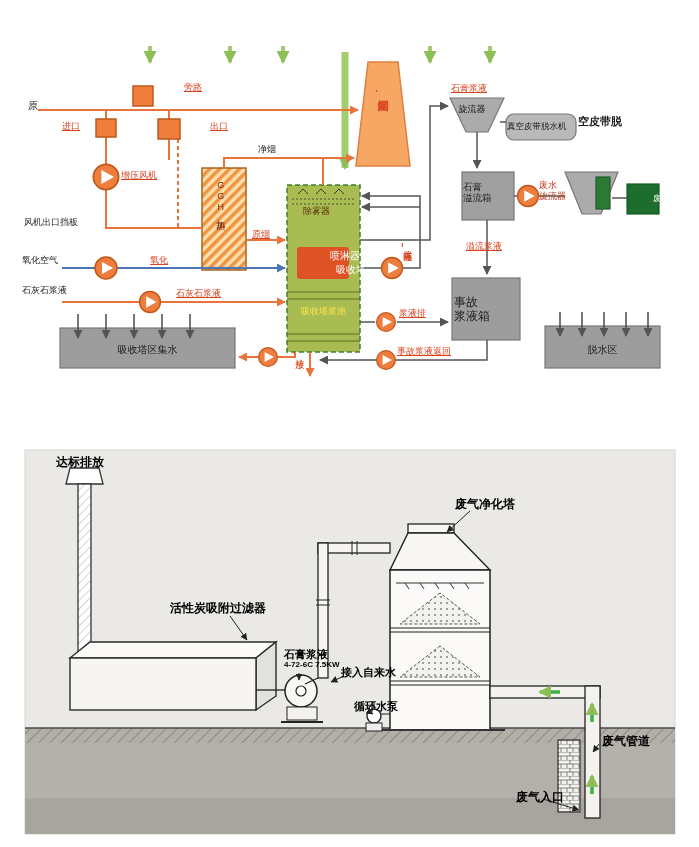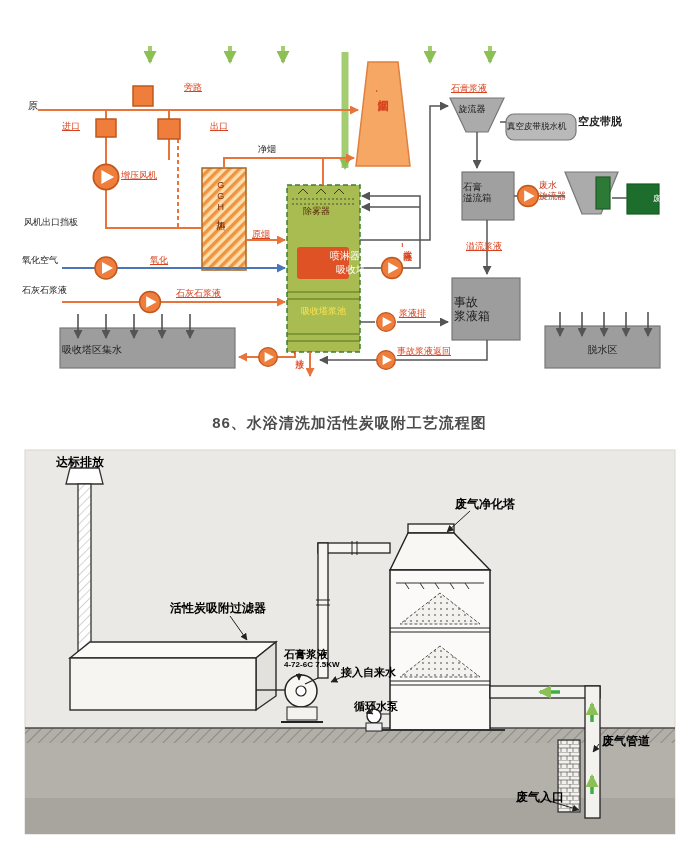--- a/index.html
+++ b/index.html
@@ -222,21 +222,20 @@
     <g stroke="#3cb043" stroke-width="3.5" marker-end="url(#aG)">
       <line x1="592" y1="722" x2="592" y2="704"></line>
       <line x1="592" y1="794" x2="592" y2="776"></line>
       <line x1="560" y1="692" x2="540" y2="692"></line>
     </g>
     <path d="M543,799 L579,810" stroke="#222" stroke-width="1" fill="none" marker-end="url(#aK)"></path>
     <path d="M599,744 L593,752" stroke="#222" stroke-width="1" fill="none" marker-end="url(#aK)"></path>
   </g>
 </svg>
 
-<div class="ttl" style="top:414px">86、水浴清洗加活性炭吸附工艺流程图</div>
 
 <span class="lb" style="left:28px;top:100px;font-size:10px">原</span>
 <span class="lb red" style="left:62px;top:121px">进口</span>
 <span class="lb red" style="left:184px;top:82px">旁路</span>
 <span class="lb red" style="left:210px;top:121px">出口</span>
 <span class="lb" style="left:258px;top:144px">净烟</span>
 <span class="lb red" style="left:121px;top:170px">增压风机</span>
 <span class="lb" style="left:24px;top:217px">风机出口挡板</span>
 <span class="lb" style="left:22px;top:255px">氧化空气</span>
 <span class="lb red" style="left:150px;top:255px">氧化</span>
@@ -257,21 +256,21 @@
 溢流箱</span>
 <span class="lb ctr" style="left:539px;top:180px;width:30px;color:#c03a1e">废水
 旋流器</span>
 <span class="lb w" style="left:627px;top:194px;width:32px;text-align:center;font-size:8px">废水箱</span>
 <span class="lb red" style="left:466px;top:241px">溢流浆液</span>
 <span class="lb ctr" style="left:454px;top:295px;width:80px;font-size:12px">事故
 浆液箱</span>
 <span class="lb v red" style="left:402px;top:243px;height:56px">浆液循环</span>
 <span class="lb red" style="left:399px;top:308px">浆液排</span>
 <span class="lb red" style="left:397px;top:346px">事故浆液返回</span>
-<span class="lb" style="left:62px;top:344px;width:171px;text-align:left;font-size:10px">吸收塔区集水</span>
+<span class="lb" style="left:62px;top:344px;width:171px;text-align:center;font-size:10px">吸收塔区集水</span>
 <span class="lb" style="left:547px;top:344px;width:111px;text-align:center;font-size:10px">脱水区</span>
 <span class="lb v red" style="left:294px;top:352px;height:34px">排放</span>
 
 <span class="lb2" style="left:56px;top:456px">达标排放</span>
 <span class="lb2" style="left:170px;top:602px">活性炭吸附过滤器</span>
 <span class="lb2" style="left:284px;top:648px;font-size:11px">石膏浆液</span>
 <span class="lb2" style="left:284px;top:661px;font-size:8px">4-72-6C 7.5KW</span>
 <span class="lb2" style="left:341px;top:666px;font-size:11px">接入自来水</span>
 <span class="lb2" style="left:354px;top:700px;font-size:11px">循环水泵</span>
 <span class="lb2" style="left:455px;top:498px">废气净化塔</span>

